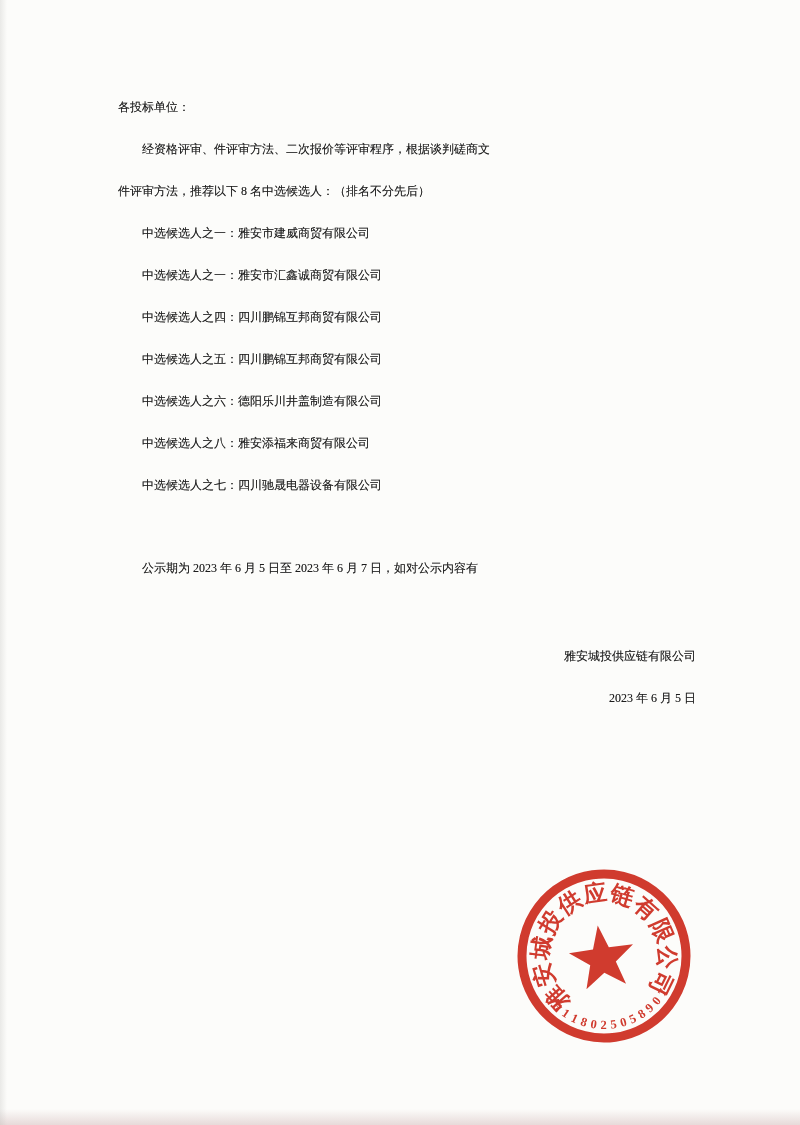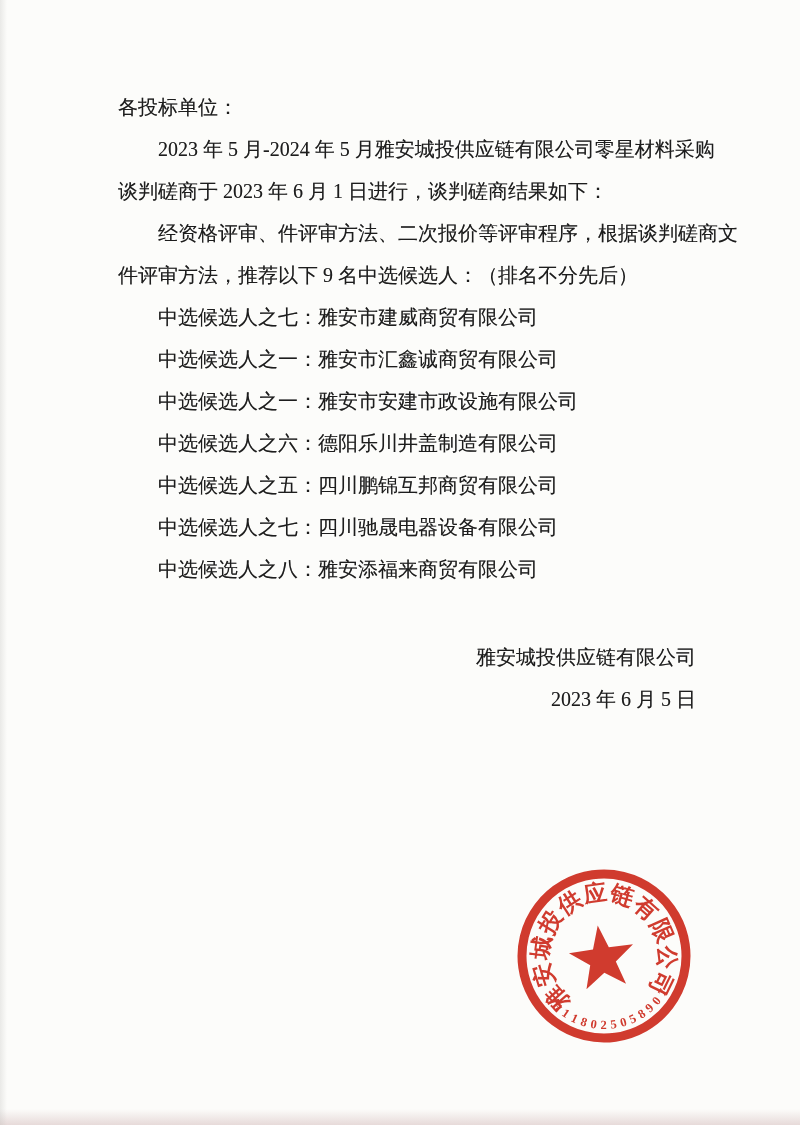--- a/index.html
+++ b/index.html
@@ -11,21 +11,21 @@
     position: relative;
     overflow: hidden;
   }
   .page { position: relative; width: 800px; height: 1125px; }
   .content { padding: 83px 104px 0 118px; }
 
   .title { text-align: center; font-weight: bold; font-size: 22px; line-height: 53px; }
   .title-line { white-space: nowrap; }
 
   .line {
-    font-size: 20px;
+    font-size: 12px;
     line-height: 42px;
     white-space: nowrap;
     text-shadow: 0 0 0.5px rgba(20,20,20,0.45);
   }
   .indent { text-indent: 2em; }
   .salutation { margin-top: 3px; }
   .closing { margin-top: 41px; }
   .sig-block { margin-top: 46px; text-align: right; }
 
   .seal {
@@ -49,41 +49,38 @@
 </style>
 </head>
 <body>
 
 <div class="page">
   <div class="content">
 
 
     <div class="line salutation">各投标单位：</div>
 
+
     <div>
-      <div class="line indent">2023 年 5 月-2024 年 5 月雅安城投供应链有限公司零星材料采购</div>
-      <div class="line">谈判磋商于 2023 年 6 月 1 日进行，谈判磋商结果如下：</div>
+      <div class="line indent">经资格评审、件评审方法、二次报价等评审程序，根据谈判磋商文</div>
+      <div class="line">件评审方法，推荐以下 8 名中选候选人：（排名不分先后）</div>
     </div>
 
     <div>
-      <div class="line indent">经资格评审、件评审方法、二次报价等评审程序，根据谈判磋商文</div>
-      <div class="line">件评审方法，推荐以下 9 名中选候选人：（排名不分先后）</div>
-    </div>
-
-    <div>
-      <div class="line indent">中选候选人之七：雅安市建威商贸有限公司</div>
+      <div class="line indent">中选候选人之一：雅安市建威商贸有限公司</div>
       <div class="line indent">中选候选人之一：雅安市汇鑫诚商贸有限公司</div>
-      <div class="line indent">中选候选人之一：雅安市安建市政设施有限公司</div>
+      <div class="line indent">中选候选人之四：四川鹏锦互邦商贸有限公司</div>
+      <div class="line indent">中选候选人之五：四川鹏锦互邦商贸有限公司</div>
       <div class="line indent">中选候选人之六：德阳乐川井盖制造有限公司</div>
-      <div class="line indent">中选候选人之五：四川鹏锦互邦商贸有限公司</div>
+      <div class="line indent">中选候选人之八：雅安添福来商贸有限公司</div>
       <div class="line indent">中选候选人之七：四川驰晟电器设备有限公司</div>
-      <div class="line indent">中选候选人之八：雅安添福来商贸有限公司</div>
     </div>
 
     <div class="closing">
+      <div class="line indent">公示期为 2023 年 6 月 5 日至 2023 年 6 月 7 日，如对公示内容有</div>
     </div>
 
     <div class="sig-block">
       <div class="line">雅安城投供应链有限公司</div>
       <div class="line">2023 年 6 月 5 日</div>
     </div>
 
   </div>
 
   <svg class="seal" viewBox="0 0 216 216" xmlns="http://www.w3.org/2000/svg">

